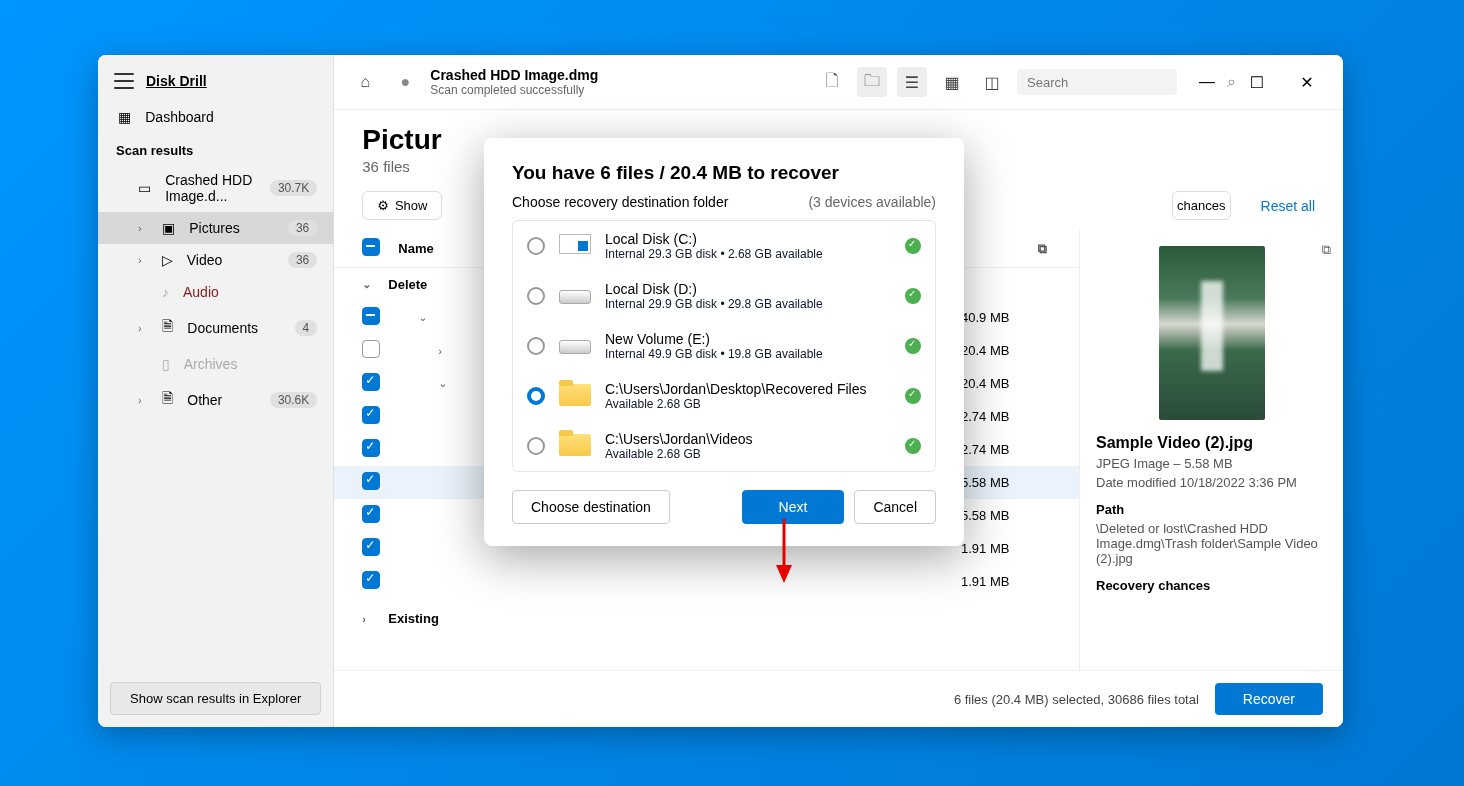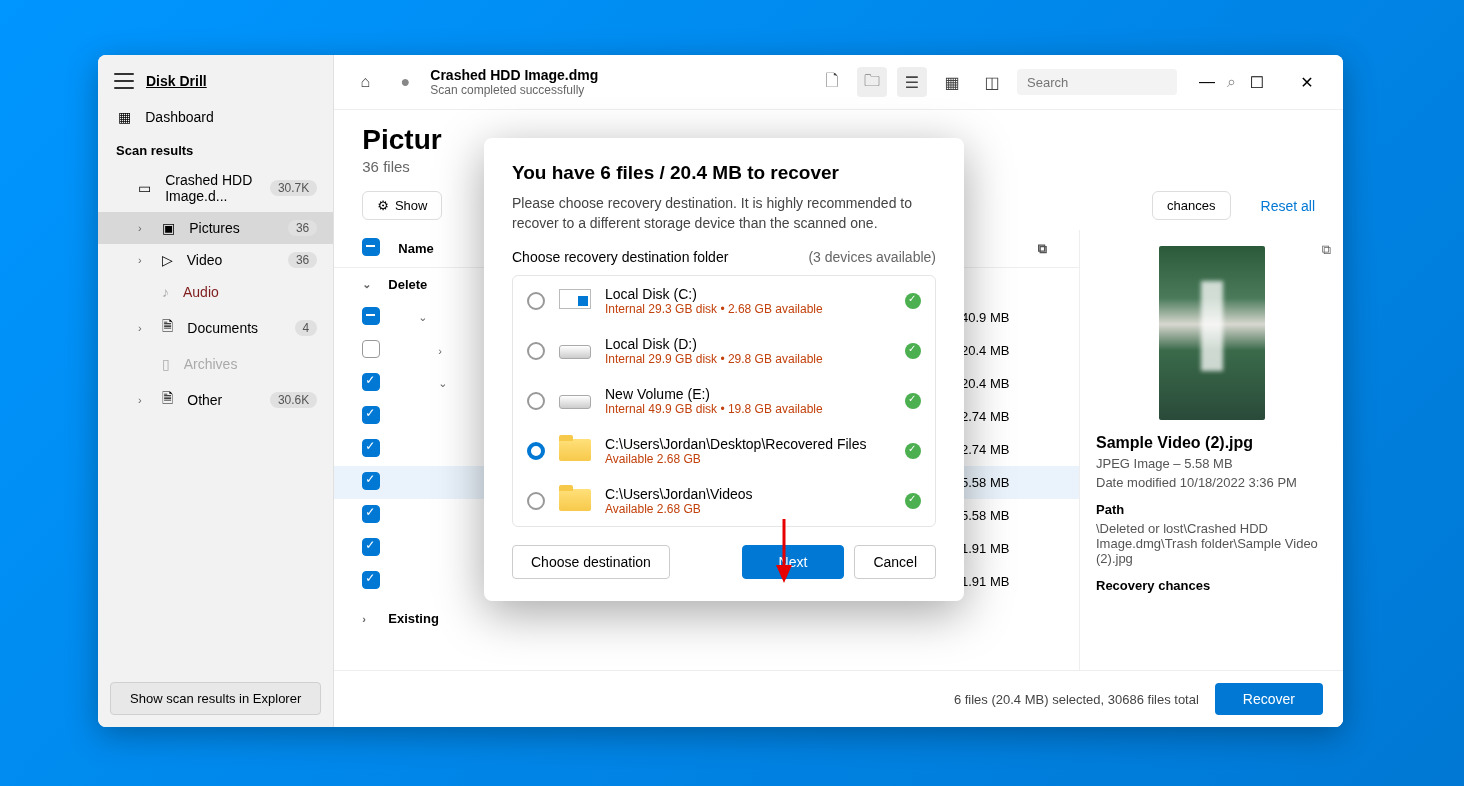--- a/index.html
+++ b/index.html
@@ -28,21 +28,21 @@
 .scan-sub { font-size: 12px; color: #666; }
 .search-box { display: flex; align-items: center; background: #f3f3f3; border-radius: 4px; padding: 4px 10px; width: 160px; gap: 24px; }
 .search-box input { border: none; background: transparent; outline: none; font-size: 13px; flex: 1; }
 .win-btn { width: 40px; height: 28px; display: flex; align-items: center; justify-content: center; cursor: pointer; }
 
 .content-header { padding: 14px 28px 6px; }
 .page-title { font-size: 28px; font-weight: 600; }
 .page-sub { font-size: 15px; color: #666; margin-top: 2px; }
 .toolbar-row { display: flex; align-items: center; padding: 10px 28px; gap: 10px; }
 .show-btn { padding: 6px 14px; border: 1px solid #ddd; border-radius: 6px; background: #fff; font-size: 13px; cursor: pointer; display: flex; gap: 6px; align-items: center; }
-.chances-btn { padding: 6px 14px; border: 1px solid #ddd; border-radius: 6px; background: #fff; font-size: 13px; cursor: pointer; margin-left: auto; }
+.chances-btn { padding: 6px 4px; border: 1px solid #ddd; border-radius: 6px; background: #fff; font-size: 13px; cursor: pointer; margin-left: auto; }
 .reset-link { color: #0078d4; font-size: 14px; cursor: pointer; margin-left: 20px; }
 
 .table-area { flex: 1; overflow: hidden; display: flex; }
 .table-main { flex: 1; overflow: auto; }
 .table-header { display: flex; padding: 8px 28px; font-size: 13px; font-weight: 600; border-bottom: 1px solid #eee; align-items: center; gap: 12px; }
 .col-check { width: 24px; }
 .col-name { flex: 1; }
 .col-size { width: 90px; text-align: left; }
 .checkbox { width: 18px; height: 18px; border-radius: 4px; border: 1.5px solid #999; display: inline-block; }
 .checkbox.checked { background: #0078d4; border-color: #0078d4; position: relative; }
@@ -76,21 +76,21 @@
 .radio { width: 18px; height: 18px; border: 2px solid #999; border-radius: 50%; flex-shrink: 0; }
 .radio.selected { border: 4px solid #0078d4; }
 .dest-icon { width: 32px; height: 24px; flex-shrink: 0; }
 .disk-icon { background: linear-gradient(#fff, #ccc); border: 1px solid #aaa; border-radius: 3px; height: 14px; margin-top: 6px; }
 .folder-icon { background: linear-gradient(#ffe07a, #f7c94b); border-radius: 2px; height: 22px; position: relative; }
 .folder-icon::before { content: ""; position: absolute; top: -4px; left: 0; width: 14px; height: 6px; background: #f7c94b; border-radius: 2px 2px 0 0; }
 .win-disk { background: #fff; border: 1px solid #bbb; height: 20px; position: relative; }
 .win-disk::after { content: ""; position: absolute; right: 2px; bottom: 2px; width: 10px; height: 10px; background: #0078d4; }
 .dest-text { flex: 1; }
 .dest-name { font-size: 14px; font-weight: 500; }
-.dest-sub { font-size: 12px; color: #c2410c; }
+.dest-sub { font-size: 12px; color: #0f172a; }
 .check-ok { width: 16px; height: 16px; background: #4caf50; border-radius: 50%; position: relative; flex-shrink: 0; }
 .check-ok::after { content: "✓"; color: #fff; font-size: 10px; position: absolute; left: 3px; top: 0; }
 .modal-buttons { display: flex; gap: 10px; }
 .btn { padding: 8px 18px; border-radius: 4px; font-size: 14px; cursor: pointer; border: 1px solid #ccc; background: #fff; }
 .btn.primary { background: #0078d4; color: #fff; border-color: #0078d4; padding: 8px 36px; }
 .btn-spacer { flex: 1; }
 
 .arrow-annotation { position: absolute; left: 774px; top: 517px; width: 20px; height: 68px; z-index: 20; pointer-events: none; }
 .arrow-annotation svg { width: 100%; height: 100%; }
 </style>
@@ -277,21 +277,20 @@
 
     <div class="footer-bar">
       <span class="footer-text">6 files (20.4 MB) selected, 30686 files total</span>
       <button class="recover-btn">Recover</button>
     </div>
   </div>
 </div>
 
 <div class="modal">
   <div class="modal-title">You have 6 files / 20.4 MB to recover</div>
-  <div class="modal-desc">Please choose recovery destination. It is highly recommended to recover to a different storage device than the scanned one.</div>
   <div class="modal-subhead">
     <span>Choose recovery destination folder</span>
     <span style="color:#666">(3 devices available)</span>
   </div>
   <div class="dest-list">
     <div class="dest-item">
       <span class="radio"></span>
       <div class="dest-icon">
           <div class="win-disk"></div>
         </div>

